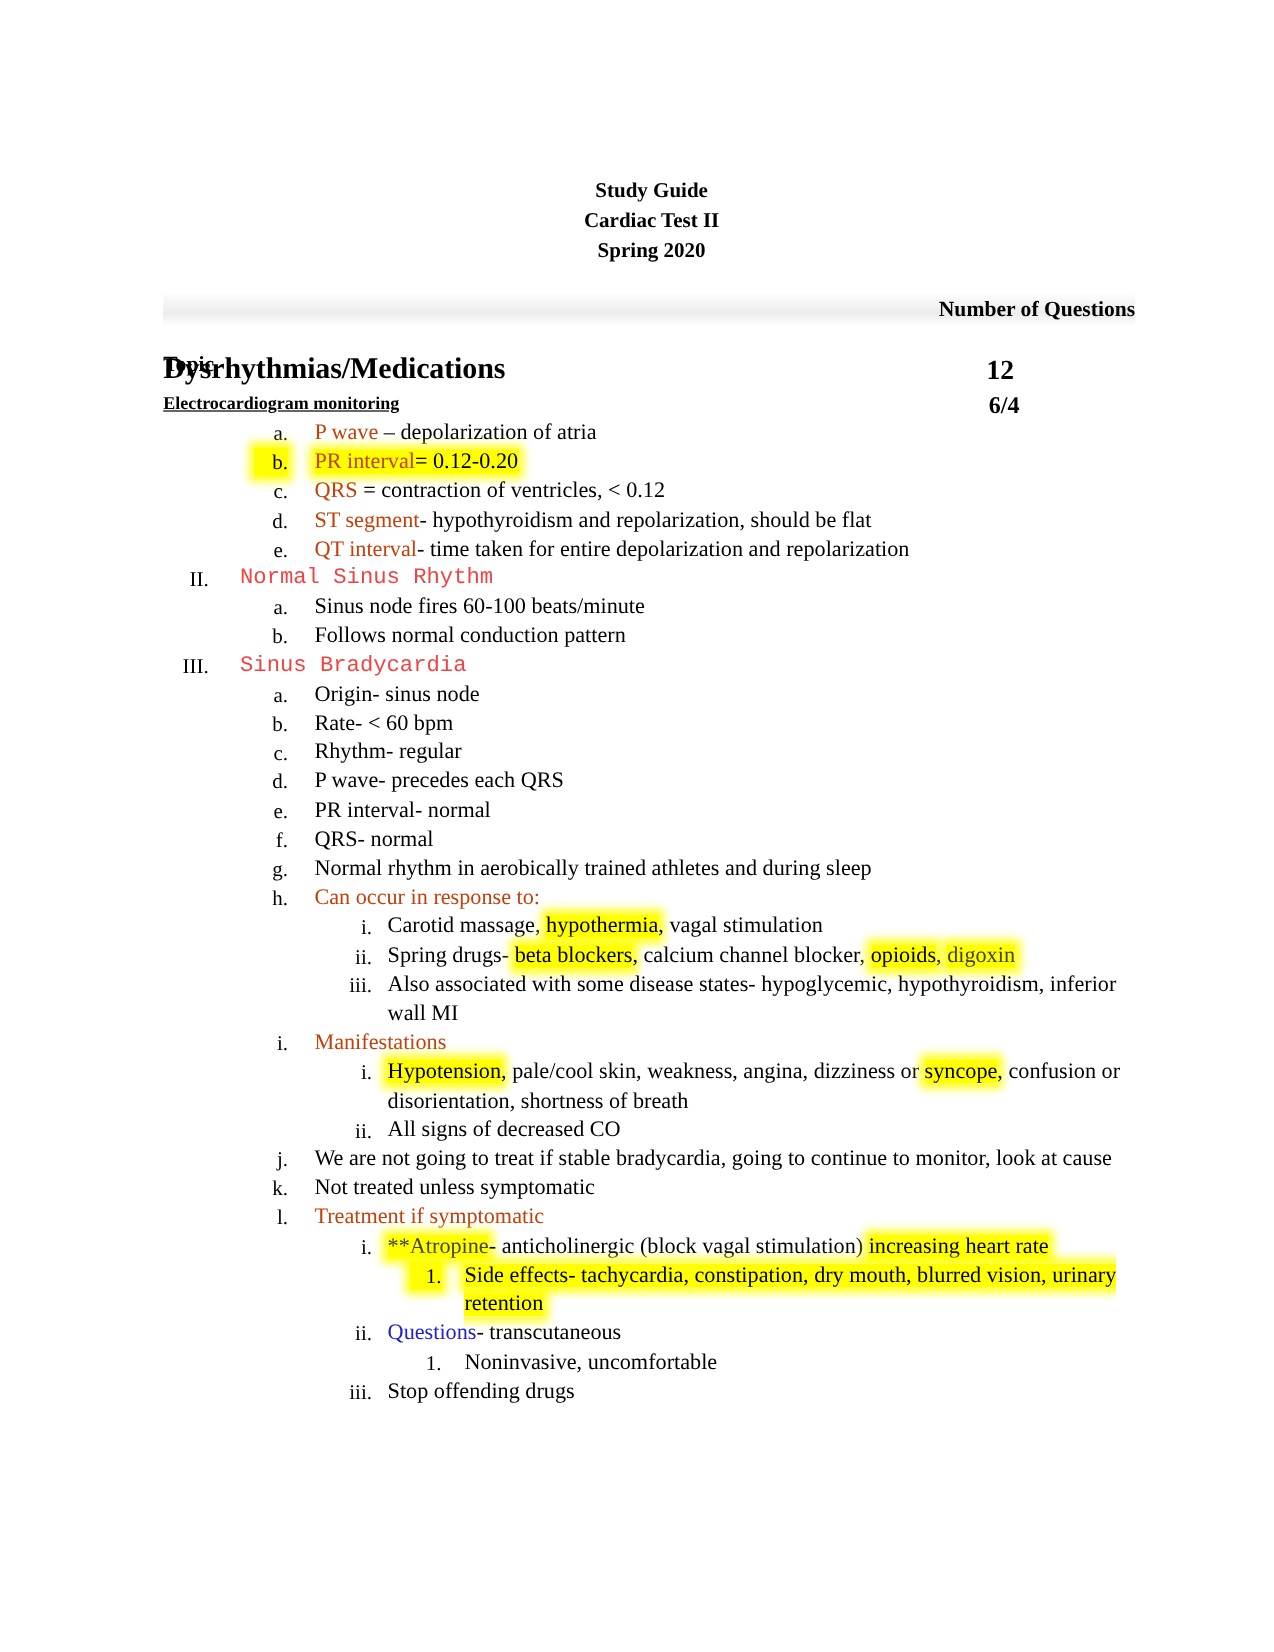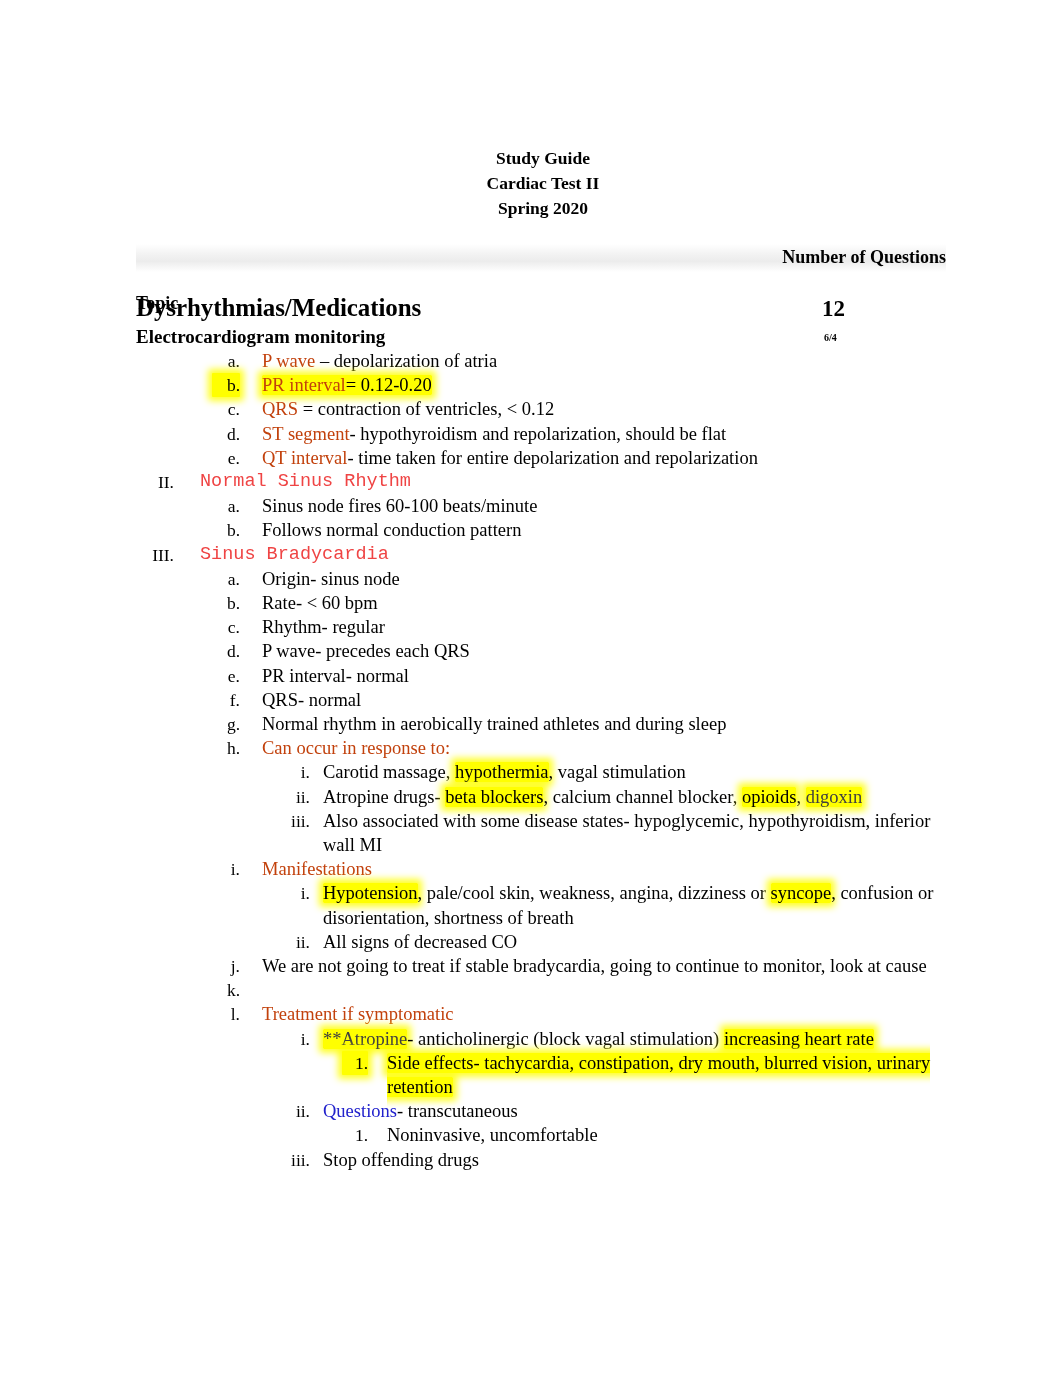--- a/index.html
+++ b/index.html
@@ -90,28 +90,29 @@
     position: absolute;
     left: 124px;
     top: 326px;
     width: 810px;
     height: 22px;
   }
   .sub-head .name {
     position: absolute;
     left: 0; top: 0;
     font-weight: bold;
-    font-size: 19px;
+    font-size: 15px;
     line-height: 22px;
+    text-decoration: underline;
   }
   .sub-head .count {
     position: absolute;
     left: 688px; top: 1px;
     font-weight: bold;
-    font-size: 10px;
+    font-size: 20px;
     line-height: 22px;
     text-align: right;
   }
 
   
   .outline {
     position: absolute;
     left: 0;
     top: 349px;
     width: 1062px;
@@ -272,21 +273,21 @@
       <span class="txt c-magenta">Can occur in response to:</span>
     </div>
 
     <div class="row lvl-lroman">
       <span class="marker">i.</span>
       <span class="txt"><span>Carotid massage, </span><span class="hl">hypothermia</span><span>, vagal stimulation</span></span>
     </div>
 
     <div class="row lvl-lroman">
       <span class="marker">ii.</span>
-      <span class="txt"><span>Atropine drugs- </span><span class="hl">beta blockers</span><span>, calcium channel blocker, </span><span class="hl">opioids</span><span>, </span><span class="hl c-red">digoxin</span></span>
+      <span class="txt"><span>Spring drugs- </span><span class="hl">beta blockers</span><span>, calcium channel blocker, </span><span class="hl">opioids</span><span>, </span><span class="hl c-red">digoxin</span></span>
     </div>
 
     <div class="row lvl-lroman">
       <span class="marker">iii.</span>
       <span class="txt">Also associated with some disease states- hypoglycemic, hypothyroidism, inferior wall MI</span>
     </div>
 
     <div class="row lvl-letter">
       <span class="marker">i.</span>
       <span class="txt c-magenta">Manifestations</span>
@@ -301,20 +302,21 @@
       <span class="marker">ii.</span>
       <span class="txt">All signs of decreased CO</span>
     </div>
 
     <div class="row lvl-letter">
       <span class="marker">j.</span>
       <span class="txt">We are not going to treat if stable bradycardia, going to continue to monitor, look at cause</span>
     </div>
     <div class="row lvl-letter">
       <span class="marker">k.</span>
+      <span class="txt">Not treated unless symptomatic</span>
     </div>
     <div class="row lvl-letter">
       <span class="marker">l.</span>
       <span class="txt c-magenta">Treatment if symptomatic</span>
     </div>
 
     <div class="row lvl-lroman">
       <span class="marker">i.</span>
       <span class="txt"><span class="hl c-red">**Atropine</span><span>- anticholinergic (block vagal stimulation) </span><span class="hl">increasing heart rate</span></span>
     </div>

